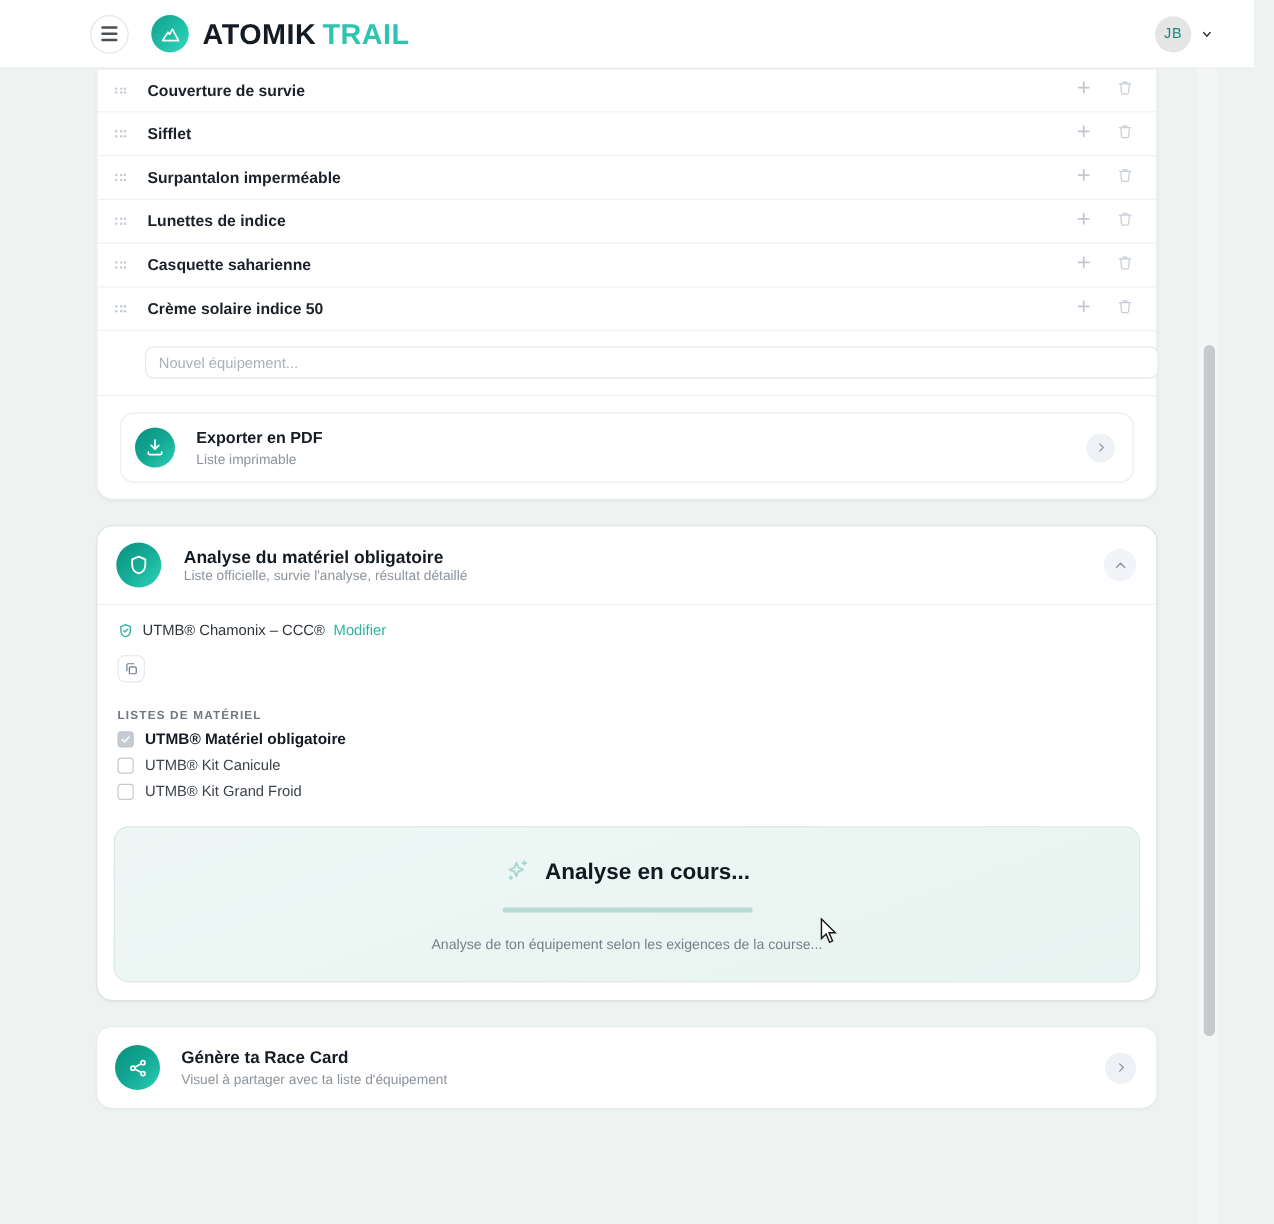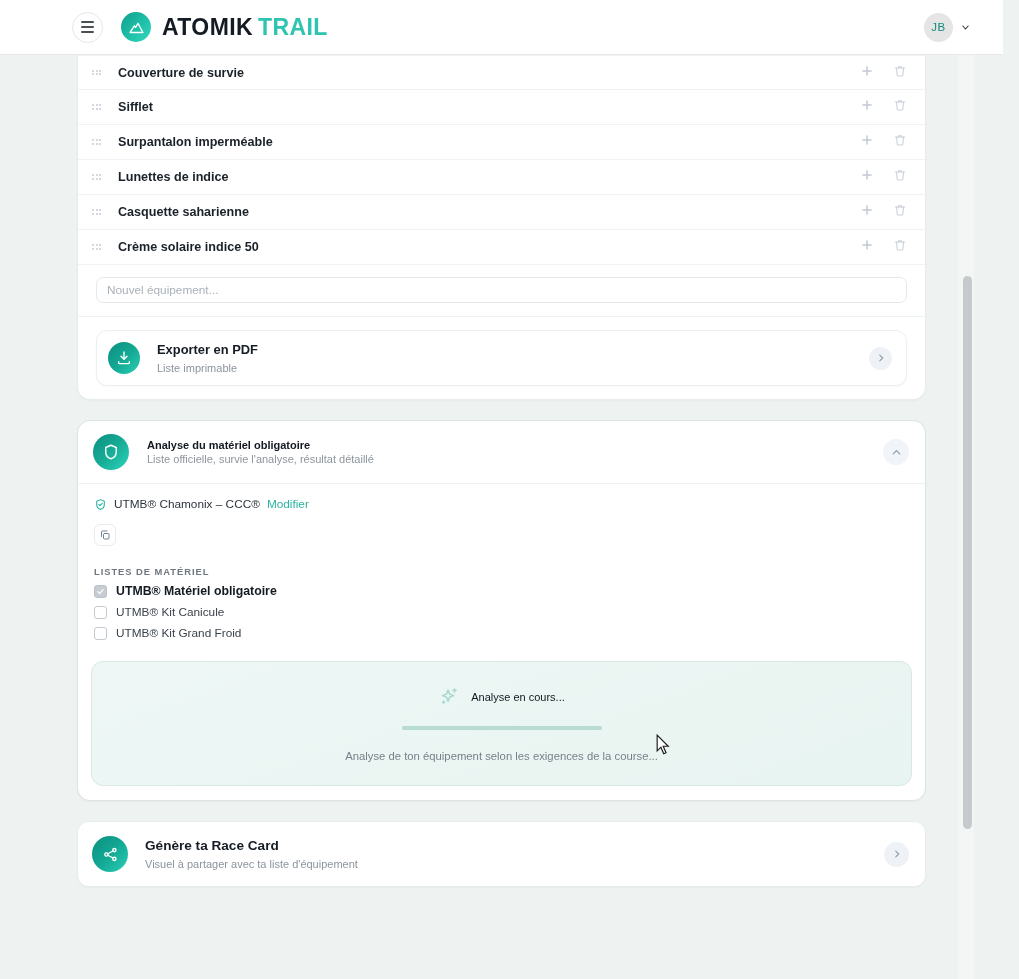--- a/index.html
+++ b/index.html
@@ -77,21 +77,21 @@
   .eq-name { flex: 1; font-size: 12.6px; font-weight: 700; color: #1a2129; }
   .eq-actions { display: flex; align-items: center; gap: 19px; }
   .icon-plus, .icon-trash { width: 14px; height: 14px; cursor: pointer; }
 
   .new-eq-wrap { padding: 12px 18px 13px 18px; }
   .new-eq-input {
     width: 100%; height: 26px;
     border: 1px solid #e5e9ec; border-radius: 7px;
     padding: 0 10px; font-size: 11.8px;
     font-family: "Liberation Sans", sans-serif;
-    color: #2b333b; background: #fff;
+    color: #2b333b; background: #fff; margin-left: 20px;
   }
   .new-eq-input::placeholder { color: #a9b1b9; }
 
   .divider { height: 1px; background: #eef1f3; }
 
   
   .action-strip {
     display: flex; align-items: center;
     border: 1px solid #eceff1; border-radius: 11px;
     margin: 13px 18px; padding: 11px 14px 11px 11px;
@@ -116,21 +116,21 @@
   
   .card.analysis { border: 1px solid #dce4e4; margin-top: 20px; }
   .an-head { display: flex; align-items: center; padding: 13px 16px 13px 15px; }
   .an-circle {
     width: 36px; height: 36px; border-radius: 50%;
     background: linear-gradient(135deg, #0b8f80 0%, #16ac96 50%, #2ed4ba 100%);
     display: flex; align-items: center; justify-content: center;
     flex: 0 0 auto;
   }
   .an-head-text { margin-left: 18px; flex: 1; }
-  .an-title { font-size: 11px; font-weight: 700; color: #131a21; }
+  .an-title { font-size: 14px; font-weight: 700; color: #131a21; }
   .an-sub { font-size: 11px; color: #8d959d; margin-top: 2px; }
   .an-collapse {
     width: 26px; height: 26px; border-radius: 50%;
     background: #f1f4f8; display: flex; align-items: center; justify-content: center;
     cursor: pointer; flex: 0 0 auto;
   }
 
   .an-body { border-top: 1px solid #eef1f3; padding: 13px 16px 8px 16px; }
   .race-line { display: flex; align-items: center; gap: 7px; }
   .race-name { font-size: 11.8px; color: #2e353c; }
@@ -158,21 +158,21 @@
   .cb-row.primary .cb-label { font-weight: 700; font-size: 12.3px; color: #131a21; }
 
   
   .analysing {
     margin: 13px 13px 14px 13px;
     background: linear-gradient(160deg, #eef7f5 0%, #e8f4f1 100%);
     border: 1px solid #d9e8e4; border-radius: 12px;
     padding: 24px 20px 23px 20px; text-align: center;
   }
   .analysing-head { display: flex; align-items: center; justify-content: center; gap: 11px; }
-  .analysing-title { font-size: 11px; font-weight: 400; color: #121921; }
+  .analysing-title { font-size: 18px; font-weight: 700; color: #121921; }
   .progress-track {
     width: 200px; height: 4px; border-radius: 3px;
     background: #bfdfd8; margin: 18px auto 0 auto; overflow: hidden;
   }
   .progress-fill { height: 100%; width: 100%; background: #b8dcd4; border-radius: 3px; }
   .analysing-note { font-size: 11.3px; color: #77808a; margin-top: 20px; }
 
   
   .cursor { position: absolute; left: 656px; top: 734px; width: 14px; height: 21px; z-index: 40; pointer-events: none; }
 

